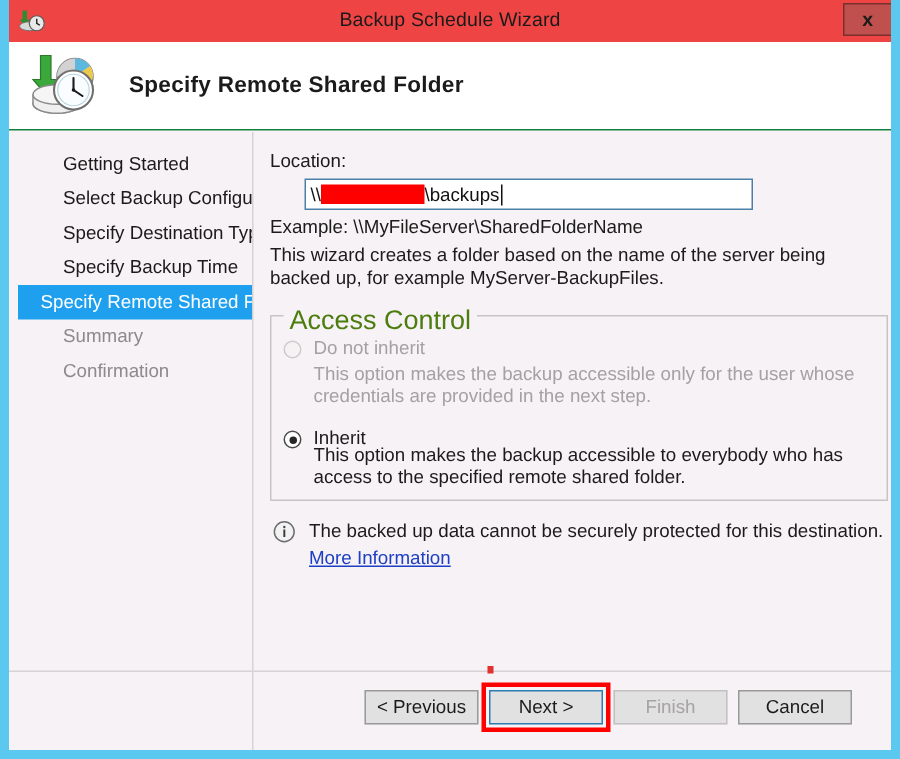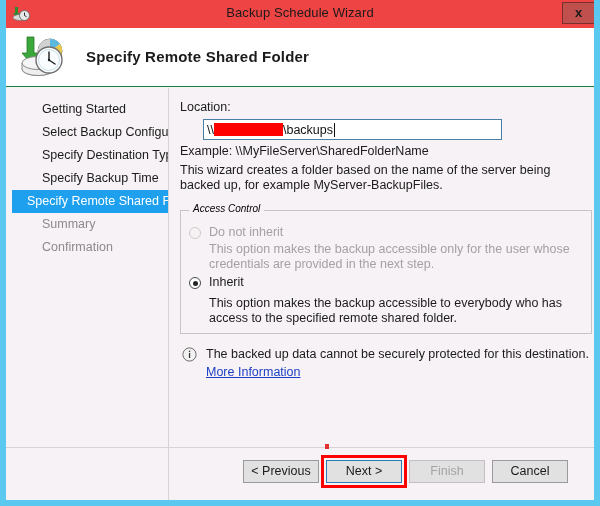--- a/index.html
+++ b/index.html
@@ -190,33 +190,32 @@
     width: 412px;
     height: 124px;
     box-sizing: border-box;
     border: 1px solid #c9c3c7;
   }
   .groupbox-title {
     position: absolute;
     left: 8px; top: -8px;
     background: #F7F2F5;
     padding: 0 4px;
-    font-size: 10px;
-    color: #000000;
-    font-style: italic;
+    font-size: 18px;
+    color: #4d7c0f;
   }
 
   .radio-row {
     position: absolute;
     left: 8px;
     display: flex;
     align-items: flex-start;
   }
   .radio-row.r1 { top: 14px; }
-  .radio-row.r2 { top: 64px; }
+  .radio-row.r2 { top: 74px; }
 
   .radio {
     width: 12px; height: 12px;
     border-radius: 50%;
     box-sizing: border-box;
     margin-top: 2px;
     flex: 0 0 auto;
     background: #ffffff;
     position: relative;
   }

